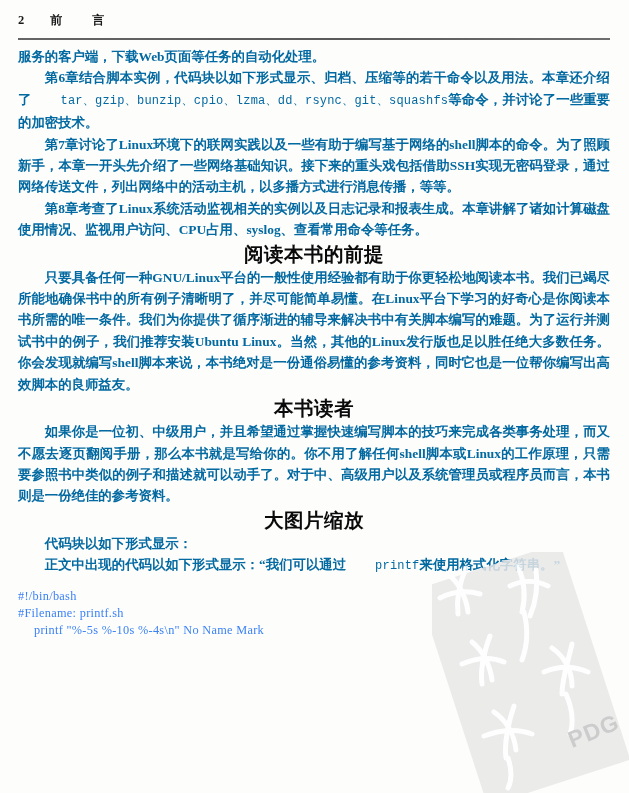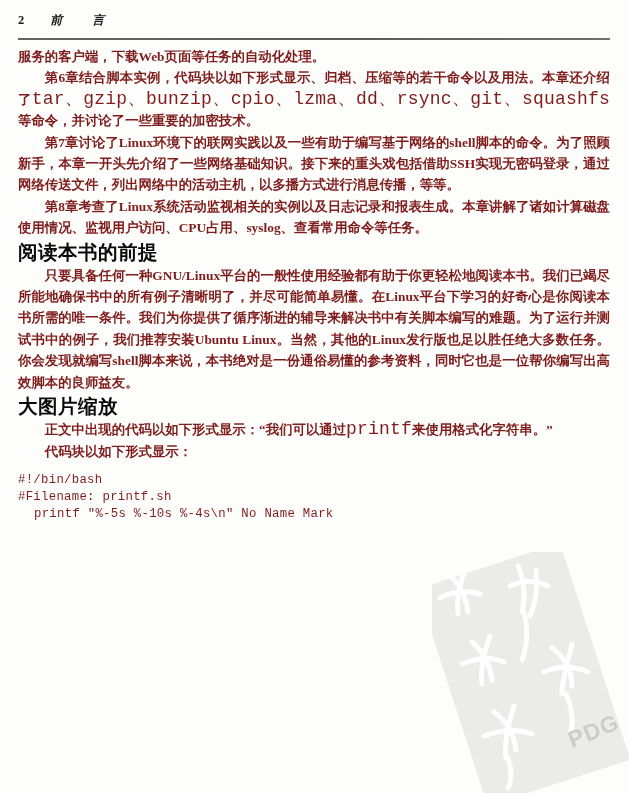--- a/index.html
+++ b/index.html
@@ -41,21 +41,20 @@
   }
   .rh-page-number {
     font-family: "Liberation Serif", serif;
     letter-spacing: 0;
   }
   .rh-title {
     letter-spacing: 9px;
     font-family: "Liberation Sans", sans-serif;
     font-weight: bold;
     font-size: 12px;
-    font-style: italic;
   }
   .head-rule {
     position: absolute;
     left: 18px;
     top: 38px;
     width: 592px;
     height: 2px;
     background: linear-gradient(to right, #4a4a4a 0%, #3d3d3d 55%, #555 100%);
     opacity: .85;
   }
@@ -70,50 +69,52 @@
 
   p.body {
     margin: 0;
     font-size: 13.4px;
     line-height: 21.4px;
     text-align: justify;
     text-justify: inter-ideograph;
     font-weight: bold;
     font-family: "Liberation Serif", "DejaVu Serif", serif;
     letter-spacing: 0px;
-    color: #7f1d1d;
+    color: #0369a1;
   }
   p.body.indent { text-indent: 2em; }
 
   code, .mono {
     font-family: "Liberation Mono", "DejaVu Sans Mono", monospace;
     font-weight: normal;
-    font-size: 18px;
+    font-size: 12px;
     letter-spacing: .2px;
+    margin-left: 29px;
   }
 
   h2.section {
     margin: 0;
     font-family: "Liberation Sans", "DejaVu Sans", sans-serif;
     font-weight: bold;
     font-size: 19.5px;
     line-height: 26px;
     letter-spacing: .5px;
     color: #0a0a0a;
+    text-align: center;
   }
 
   .gap-before-h2 { margin-top: 17px; }
   .gap-after-h2  { margin-top: 15px; }
 
   pre.codeblock {
     margin: 0;
-    font-family: Liberation Mono, monospace;
+    font-family: Liberation Serif, serif;
     font-size: 12.3px;
     line-height: 17px;
-    color: #7f1d1d;
+    color: #3b82f6;
     white-space: pre;
     letter-spacing: .3px;
   }
   .code-indent { padding-left: 16px; }
 
   
   .watermark {
     position: absolute;
     left: 432px;
     top: 552px;
@@ -155,31 +156,35 @@
       <span>第8章考查了Linux系统活动监视相关的实例以及日志记录和报表生成。本章讲解了诸如计算磁盘使用情况、监视用户访问、CPU占用、syslog、查看常用命令等任务。</span>
     </p>
 
 
     <h2 class="section gap-before-h2">阅读本书的前提</h2>
 
     <p class="body indent gap-after-h2">
       <span>只要具备任何一种GNU/Linux平台的一般性使用经验都有助于你更轻松地阅读本书。我们已竭尽所能地确保书中的所有例子清晰明了，并尽可能简单易懂。在Linux平台下学习的好奇心是你阅读本书所需的唯一条件。我们为你提供了循序渐进的辅导来解决书中有关脚本编写的难题。为了运行并测试书中的例子，我们推荐安装Ubuntu Linux。当然，其他的Linux发行版也足以胜任绝大多数任务。你会发现就编写shell脚本来说，本书绝对是一份通俗易懂的参考资料，同时它也是一位帮你编写出高效脚本的良师益友。</span>
     </p>
 
-
+    <h2 class="section gap-before-h2">本书读者</h2>
+
+    <p class="body indent gap-after-h2">
+      <span>如果你是一位初、中级用户，并且希望通过掌握快速编写脚本的技巧来完成各类事务处理，而又不愿去逐页翻阅手册，那么本书就是写给你的。你不用了解任何shell脚本或Linux的工作原理，只需要参照书中类似的例子和描述就可以动手了。对于中、高级用户以及系统管理员或程序员而言，本书则是一份绝佳的参考资料。</span>
+    </p>
 
     <h2 class="section gap-before-h2">大图片缩放</h2>
 
 
     <p class="body indent">
+      <span>代码块以如下形式显示：</span>
+    </p>
+
+    <p class="body indent">
       <span>正文中出现的代码以如下形式显示：“我们可以通过</span><code class="mono">printf</code><span>来使用格式化字符串。”</span>
-    </p>
-
-    <p class="body indent">
-      <span>代码块以如下形式显示：</span>
     </p>
 
     <div style="height:10px"></div>
 
     <pre class="codeblock">#!/bin/bash</pre>
     <pre class="codeblock">#Filename: printf.sh</pre>
     <pre class="codeblock"></pre>
     <pre class="codeblock code-indent">printf "%-5s %-10s %-4s\n" No Name Mark</pre>
 
   </div>

